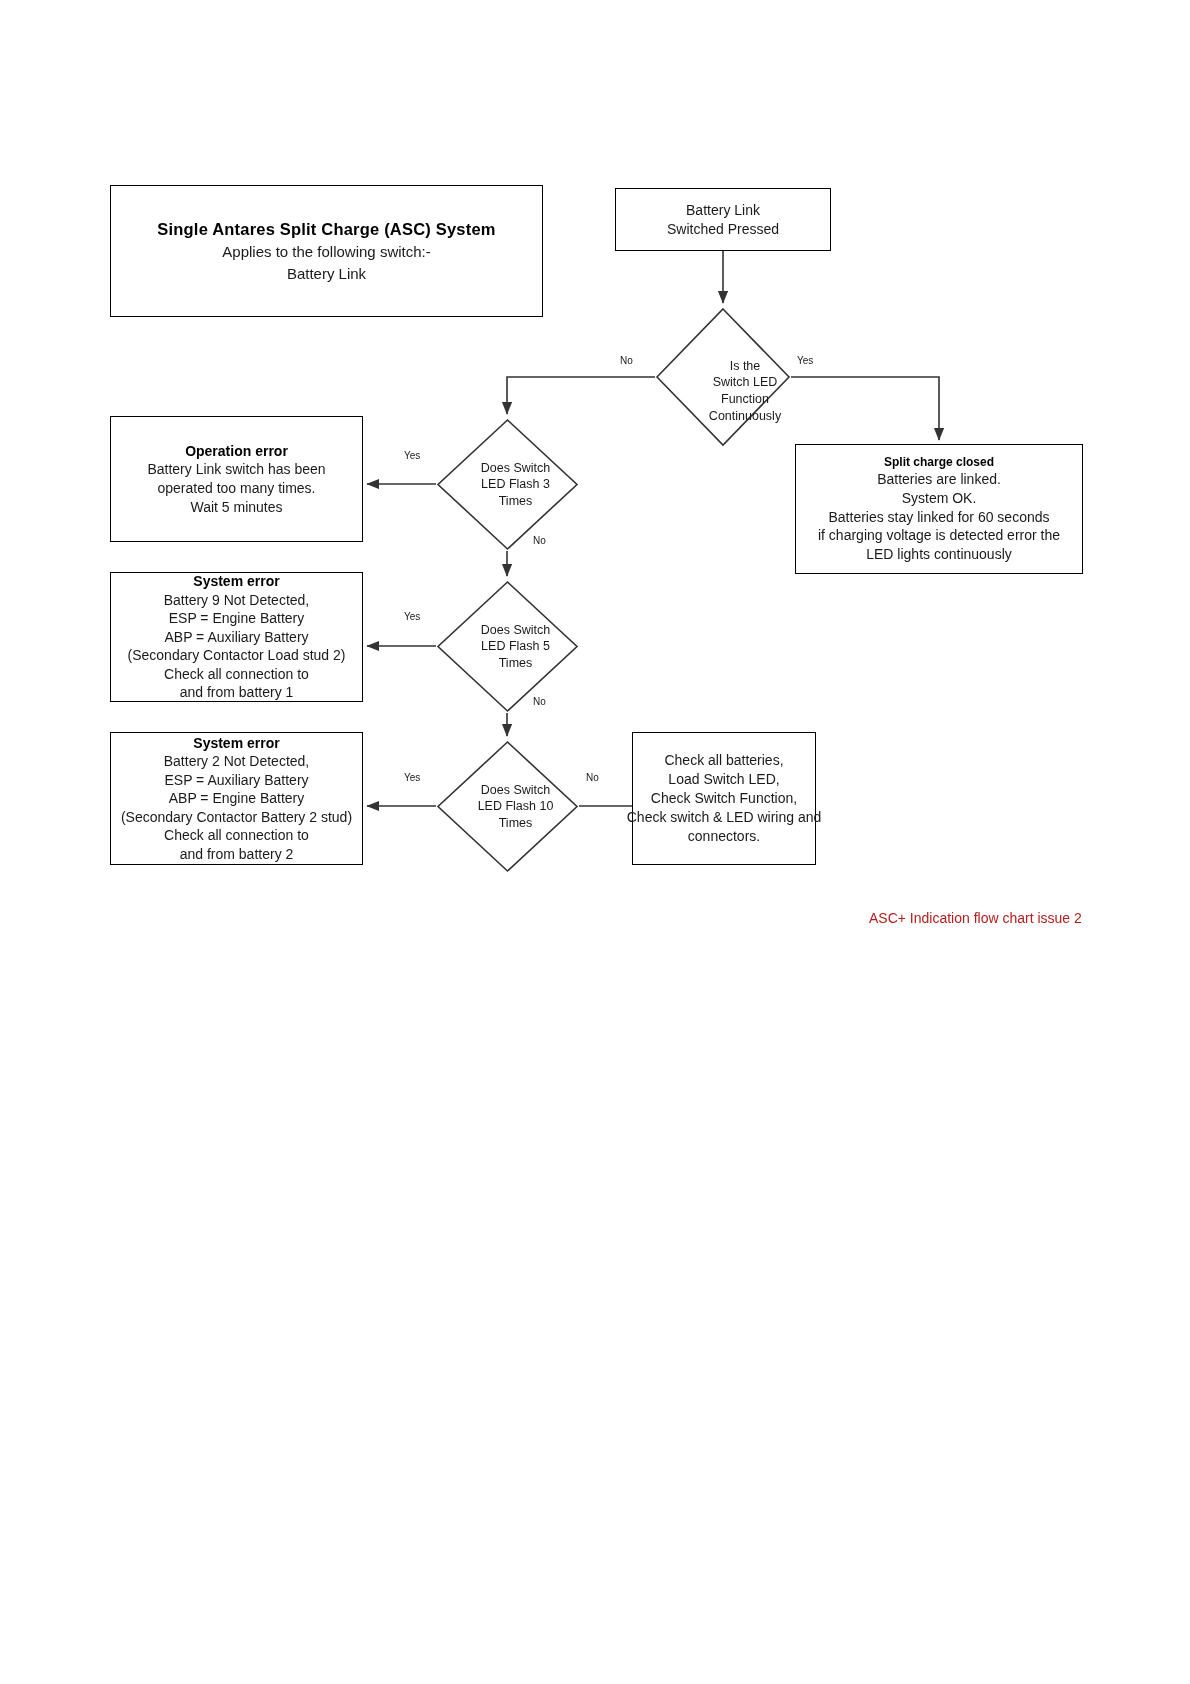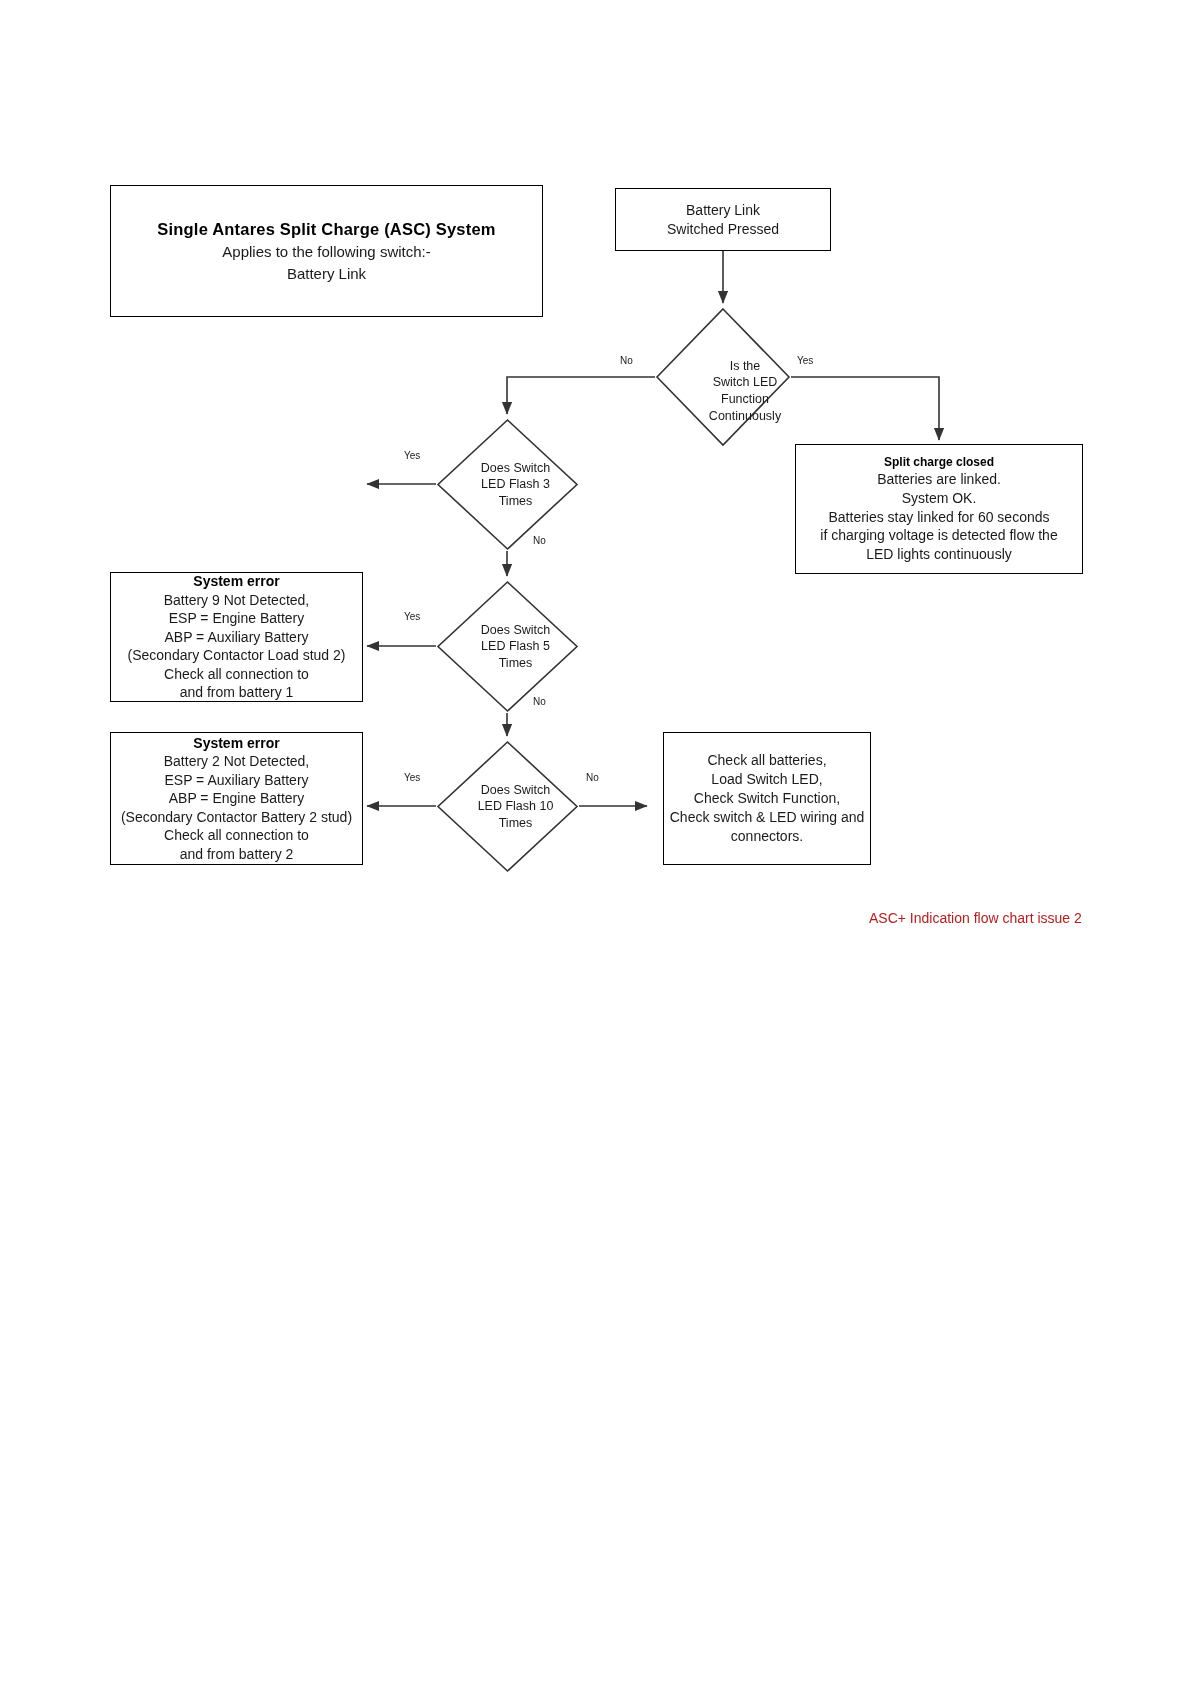--- a/index.html
+++ b/index.html
@@ -81,21 +81,21 @@
   }
 
   
   #system-error-2-box {
     left: 110px; top: 732px; width: 253px; height: 133px;
     font-size: 14px; line-height: 1.32;
   }
 
   
   #check-all-box {
-    left: 663px; top: 732px; width: 208px; height: 133px;
+    left: 632px; top: 732px; width: 184px; height: 133px;
     font-size: 14px; line-height: 1.36;
   }
 
   
   .diamond-wrap {
     position: absolute;
   }
   .diamond-wrap svg {
     position: absolute;
     left: 0; top: 0;
@@ -201,35 +201,41 @@
       <span class="ln">Function</span>
       <span class="ln">Continuously</span>
     </div>
   </div>
 
   <div class="box" id="split-closed-box">
     <span class="ln b">Split charge closed</span>
     <span class="ln">Batteries are linked.</span>
     <span class="ln">System OK.</span>
     <span class="ln">Batteries stay linked for 60 seconds</span>
-    <span class="ln">if charging voltage is detected flow the</span>
+    <span class="ln">if charging voltage is detected error the</span>
     <span class="ln">LED lights continuously</span>
   </div>
 
   <div class="diamond-wrap" id="d2">
     <svg width="143" height="133" viewBox="0 0 143 133">
       <polygon points="71.5,2 141,66.5 71.5,131 2,66.5" fill="#ffffff" stroke="#333333" stroke-width="1.6"></polygon>
     </svg>
     <div class="diamond-label">
       <span class="ln">Does Switch</span>
       <span class="ln">LED Flash 3</span>
       <span class="ln">Times</span>
     </div>
   </div>
 
+  <div class="box" id="operation-error-box">
+    <span class="ln b">Operation error</span>
+    <span class="ln">Battery Link switch has been</span>
+    <span class="ln">operated too many times.</span>
+    <span class="ln">Wait 5 minutes</span>
+  </div>
 
   <div class="diamond-wrap" id="d3">
     <svg width="143" height="133" viewBox="0 0 143 133">
       <polygon points="71.5,2 141,66.5 71.5,131 2,66.5" fill="#ffffff" stroke="#333333" stroke-width="1.6"></polygon>
     </svg>
     <div class="diamond-label">
       <span class="ln">Does Switch</span>
       <span class="ln">LED Flash 5</span>
       <span class="ln">Times</span>
     </div>

